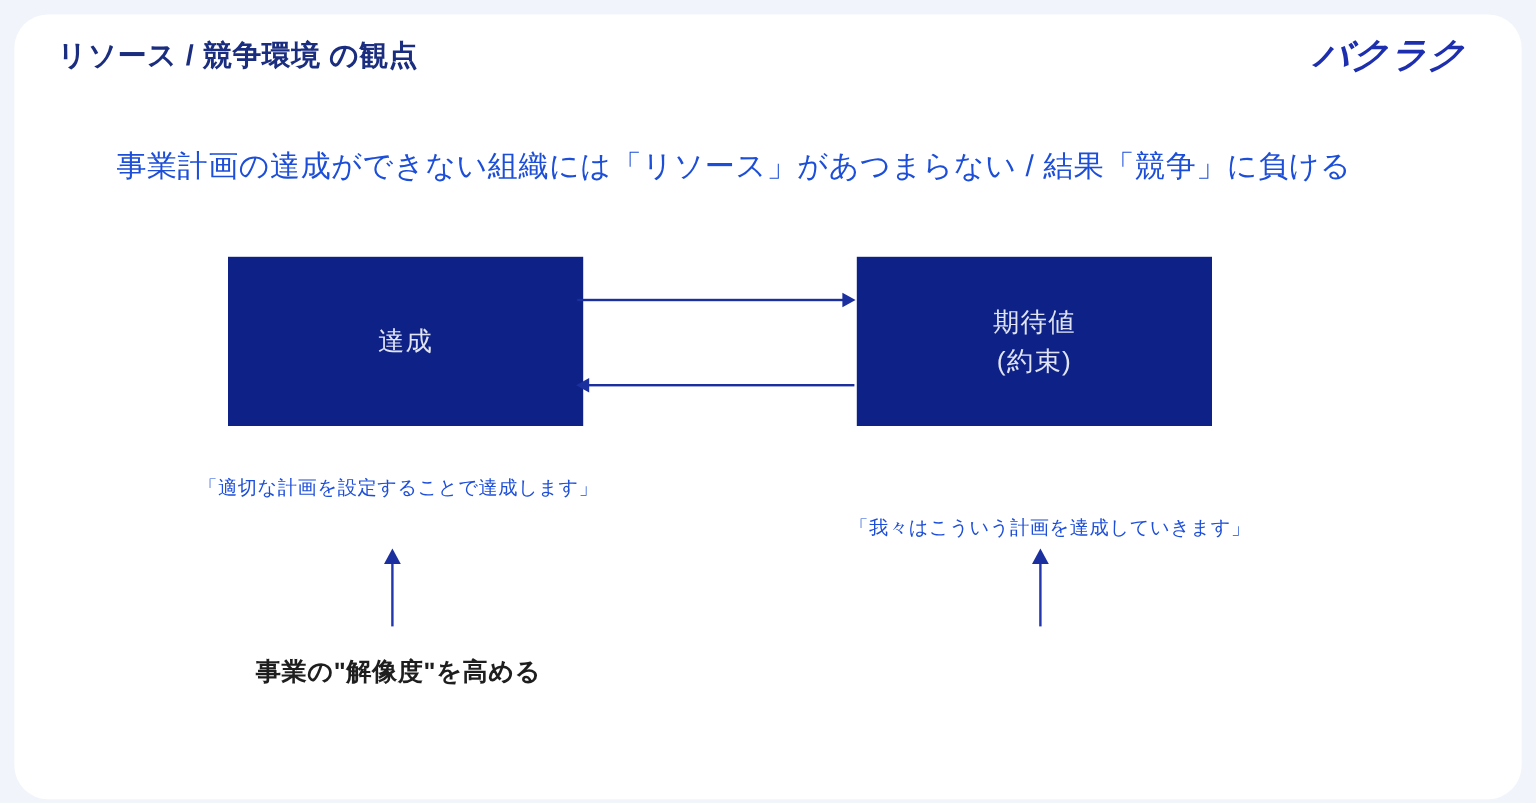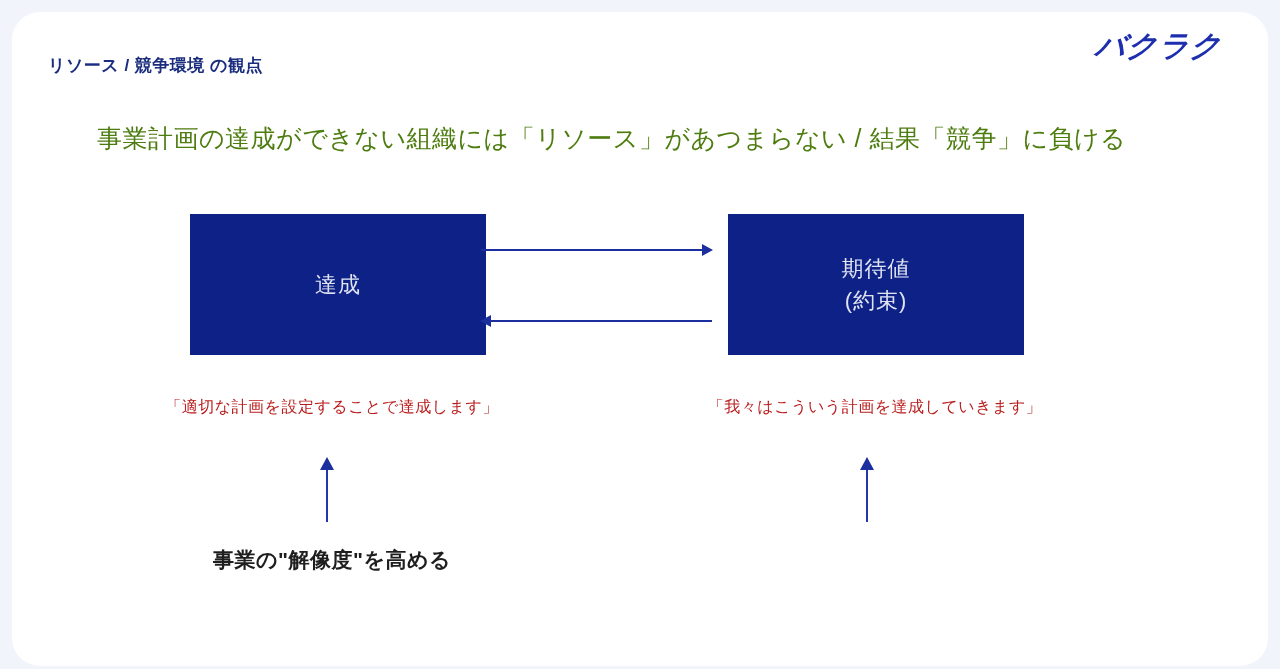--- a/index.html
+++ b/index.html
@@ -22,65 +22,64 @@
     top: 12px;
     right: 12px;
     bottom: 3px;
     background: #ffffff;
     border-radius: 28px;
   }
   .slide-title {
     position: absolute;
     left: 48px;
     top: 30px;
-    font-size: 17px;
+    font-size: 24px;
     font-weight: bold;
     color: #1a2d7e;
     letter-spacing: 0.5px;
-    margin-top: 24px;
   }
   .logo {
     position: absolute;
     right: 58px;
     top: 26px;
     font-size: 30px;
     font-weight: 800;
     font-style: italic;
     color: #1d2fae;
     transform: skewX(-6deg);
     letter-spacing: 1px;
   }
   .heading {
     position: absolute;
     left: 97px;
     top: 122px;
     width: 1100px;
     font-size: 25px;
     font-weight: 500;
-    color: #4d7c0f;
+    color: #1d4ed8;
     letter-spacing: 0.5px;
   }
   .box {
     position: absolute;
     top: 214px;
     width: 296px;
     height: 141px;
     background: #0d2187;
     color: #dfe3f2;
     display: flex;
     flex-direction: column;
     align-items: center;
     justify-content: center;
     font-size: 22px;
     line-height: 1.45;
     letter-spacing: 1px;
     text-align: center;
   }
   .box-left  { left: 190px; }
-  .box-right { left: 714px; margin-left: 14px; }
+  .box-right { left: 714px; }
 
   
   .h-line {
     position: absolute;
     height: 2px;
     background: #1b2f9e;
   }
   .h-line-top    { left: 481px; top: 249px; width: 223px; }
   .h-line-bottom { left: 490px; top: 320px; width: 222px; }
   .head-right {
@@ -99,25 +98,25 @@
     border-top: 6px solid transparent;
     border-bottom: 6px solid transparent;
   }
 
   .quote {
     position: absolute;
     top: 397px;
     width: 460px;
     text-align: center;
     font-size: 16px;
-    color: #b91c1c;
+    color: #1d4ed8;
     letter-spacing: 0.5px;
   }
   .quote-left  { left: 102px; }
-  .quote-right { left: 645px; }
+  .quote-right { left: 645px; margin-top: 33px; }
 
   
   .v-line {
     position: absolute;
     width: 2px;
     height: 53px;
     top: 469px;
     background: #2336ab;
   }
   .v-line-left  { left: 326px; }

